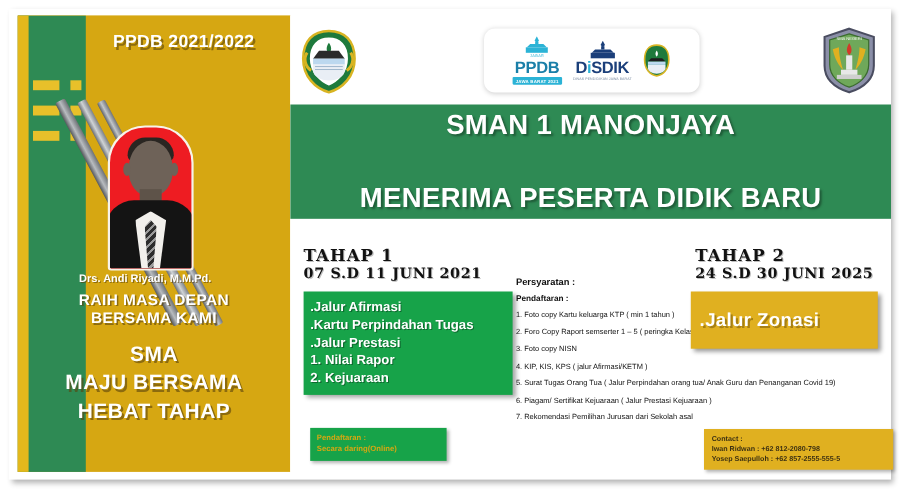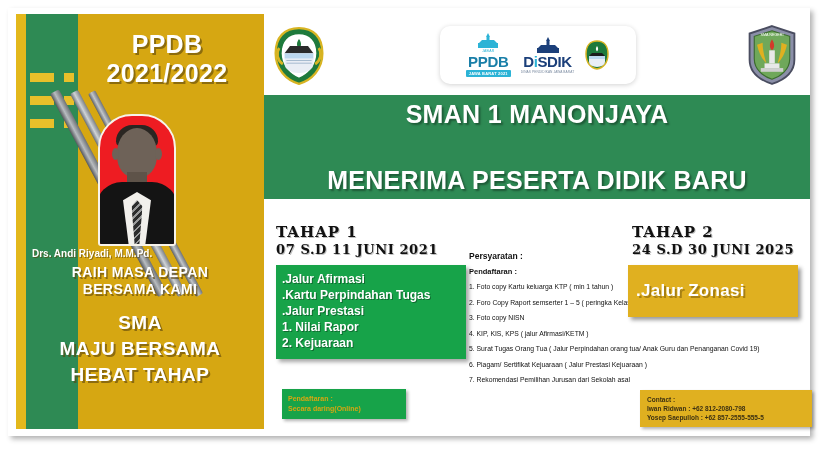--- a/index.html
+++ b/index.html
@@ -26,41 +26,41 @@
   
   .pencil{position:absolute;transform-origin:top left;border-radius:2px;}
   .p1{left:34px;top:80px;width:10px;height:230px;
       background:linear-gradient(90deg,#55585c,#b8bcc0 45%,#6d7175);transform:rotate(-28deg);}
   .p2{left:54px;top:80px;width:9px;height:230px;
       background:linear-gradient(90deg,#6a6e72,#cfd3d6 45%,#7d8185);transform:rotate(-28deg);}
   .p3{left:72px;top:80px;width:8px;height:230px;
       background:linear-gradient(90deg,#5e6266,#c2c6ca 45%,#70747a);transform:rotate(-28deg);}
 
   .ppdb-title{position:absolute;left:58px;top:16px;width:186px;text-align:center;
-      font-size:25px;font-weight:bold;color:#ffffff;letter-spacing:.3px;
+      font-size:16px;font-weight:bold;color:#ffffff;letter-spacing:.3px;
       text-shadow:2px 2px 0 rgba(80,60,10,.55);font-family:"Liberation Sans",sans-serif;}
 
   .photo-frame{position:absolute;left:82px;top:100px;width:74px;height:128px;
       background:#ee1c22;border:2px solid #f7f3ea;border-radius:34px 34px 3px 3px;overflow:hidden;}
   .photo-head{position:absolute;left:50%;top:12px;transform:translateX(-50%);width:40px;height:50px;
       background:#6e6258;border-radius:50% 50% 44% 44%;}
   .photo-hair{position:absolute;left:50%;top:9px;transform:translateX(-50%);width:42px;height:22px;
       background:#2a2622;border-radius:22px 22px 8px 8px;}
   .photo-ear-l{position:absolute;left:12px;top:32px;width:7px;height:12px;background:#6e6258;border-radius:50%;}
   .photo-ear-r{position:absolute;right:12px;top:32px;width:7px;height:12px;background:#6e6258;border-radius:50%;}
   .photo-neck{position:absolute;left:50%;top:56px;transform:translateX(-50%);width:20px;height:16px;background:#5e5349;}
   .photo-suit{position:absolute;left:-4px;bottom:0;width:82px;height:62px;background:#141414;
       border-radius:26px 26px 0 0;}
   .photo-shirt{position:absolute;left:50%;bottom:0;transform:translateX(-50%);width:28px;height:52px;
       background:#f2f0ec;clip-path:polygon(50% 0,100% 16%,80% 100%,20% 100%,0 16%);}
   .photo-tie{position:absolute;left:50%;bottom:0;transform:translateX(-50%);width:11px;height:44px;
       background:repeating-linear-gradient(135deg,#2c2c2c 0 3px,#9a9a9a 3px 5px);
       clip-path:polygon(50% 0,100% 14%,72% 100%,28% 100%,0 14%);}
 
-  .principal-name{position:absolute;left:16px;top:234px;width:216px;text-align:left;
+  .principal-name{position:absolute;left:8px;top:234px;width:216px;text-align:center;
       font-size:10px;font-weight:bold;color:#ffffff;text-shadow:1px 1px 0 rgba(90,66,12,.6);}
   .slogan1{position:absolute;left:16px;top:250px;width:216px;text-align:center;
       font-size:14px;font-weight:bold;color:#ffffff;line-height:17px;letter-spacing:.4px;
       text-shadow:1.5px 1.5px 0 rgba(90,66,12,.6);}
   .slogan2{position:absolute;left:16px;top:296px;width:216px;text-align:center;
       font-size:19px;font-weight:bold;color:#ffffff;line-height:26px;letter-spacing:.5px;
       text-shadow:2px 2px 0 rgba(90,66,12,.6);}
 
   
   .right-wrap{position:absolute;left:264px;top:14px;width:546px;height:415px;background:#ffffff;}

